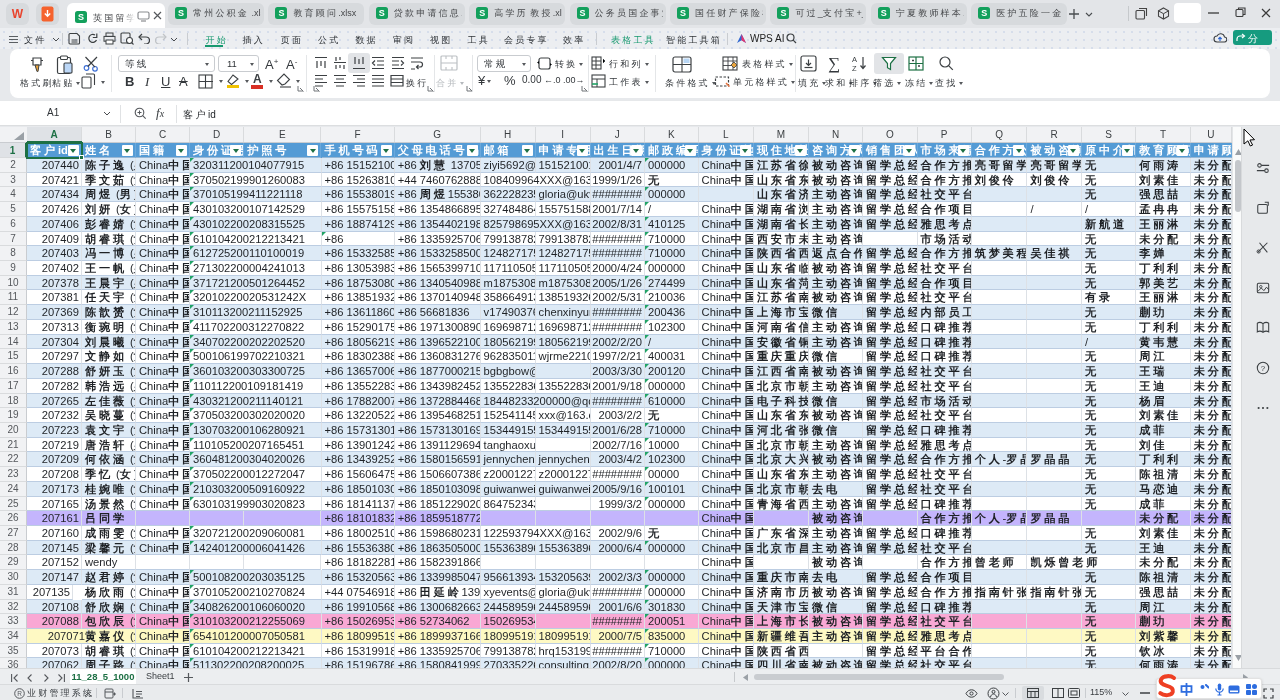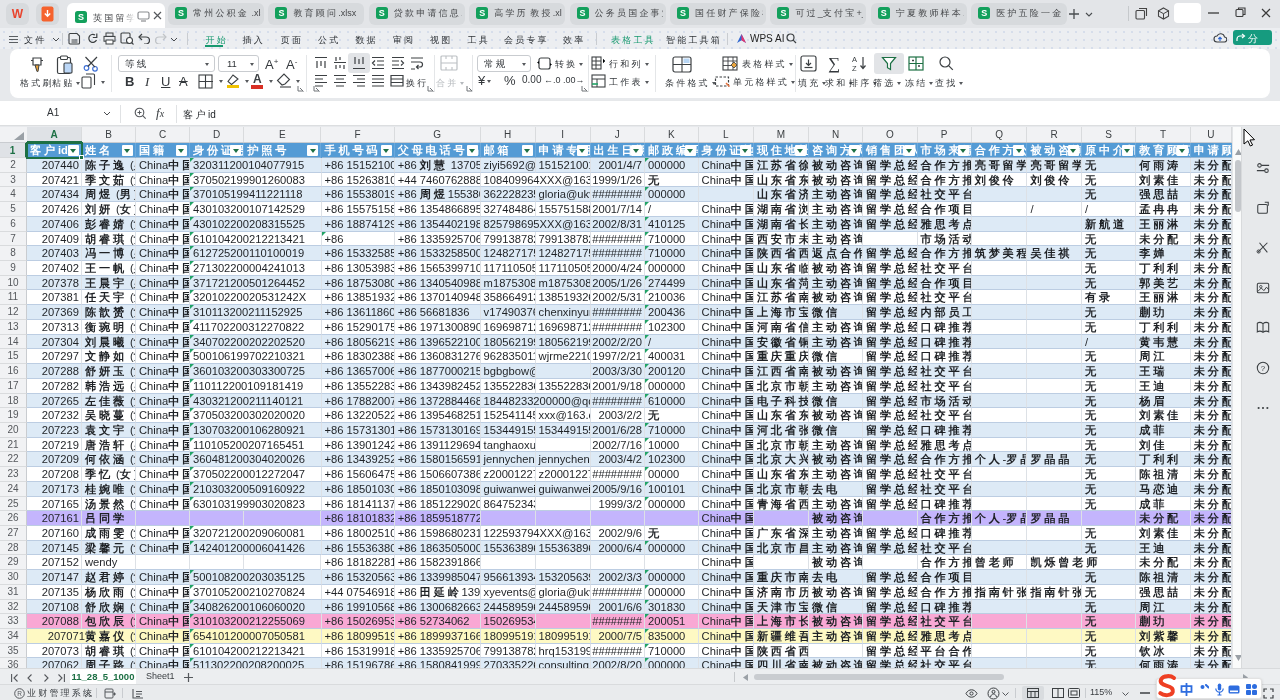--- a/index.html
+++ b/index.html
@@ -1129,21 +1129,21 @@
       <div class="c" style="left:863.1px;width:54.5px"><i class="k">留学总经办</i></div>
       <div class="c" style="left:917.6px;width:54.1px"><i class="k">合作项目</i>-</div>
       <div class="c" style="left:971.7px;width:55.7px"></div>
       <div class="c" style="left:1027.4px;width:54.6px"></div>
       <div class="c" style="left:1082.0px;width:54.2px"><i class="k">无</i></div>
       <div class="c" style="left:1136.2px;width:54.6px"><i class="k">陈祖清</i></div>
       <div class="c" style="left:1190.8px;width:41.2px"><i class="k">未分配</i></div>
     </div>
     <div class="grow" style="top:457.88px;height:14.72px;line-height:14.72px;background:#ffffff">
       <div class="rn" style="top:0;height:100%;line-height:inherit">31</div>
-      <div class="c r" style="left:27.0px;width:55.0px">207135</div>
+      <div class="c r" style="left:27.0px;width:46px">207135</div>
       <div class="c" style="left:82.0px;width:54.0px"><i class="k">杨欣雨</i> (<i class="k">女</i>)</div>
       <div class="c" style="left:136.0px;width:54.0px">China<i class="k">中国</i></div>
       <div class="c" style="left:190.0px;width:131.5px"><i class="tri"></i>370105200210270824</div>
       <div class="c" style="left:321.5px;width:73.2px">+44 07546918533</div>
       <div class="c" style="left:394.7px;width:85.9px">+86 <i class="k">田延岭</i>13954</div>
       <div class="c" style="left:480.6px;width:55.0px">xyevents@gloria</div>
       <div class="c" style="left:535.6px;width:55.0px">gloria@ukvisa</div>
       <div class="c r" style="left:590.6px;width:54.4px">########</div>
       <div class="c" style="left:645.0px;width:53.6px"><i class="tri"></i>000000</div>
       <div class="c" style="left:698.6px;width:55.3px">China<i class="k">中国</i></div>

